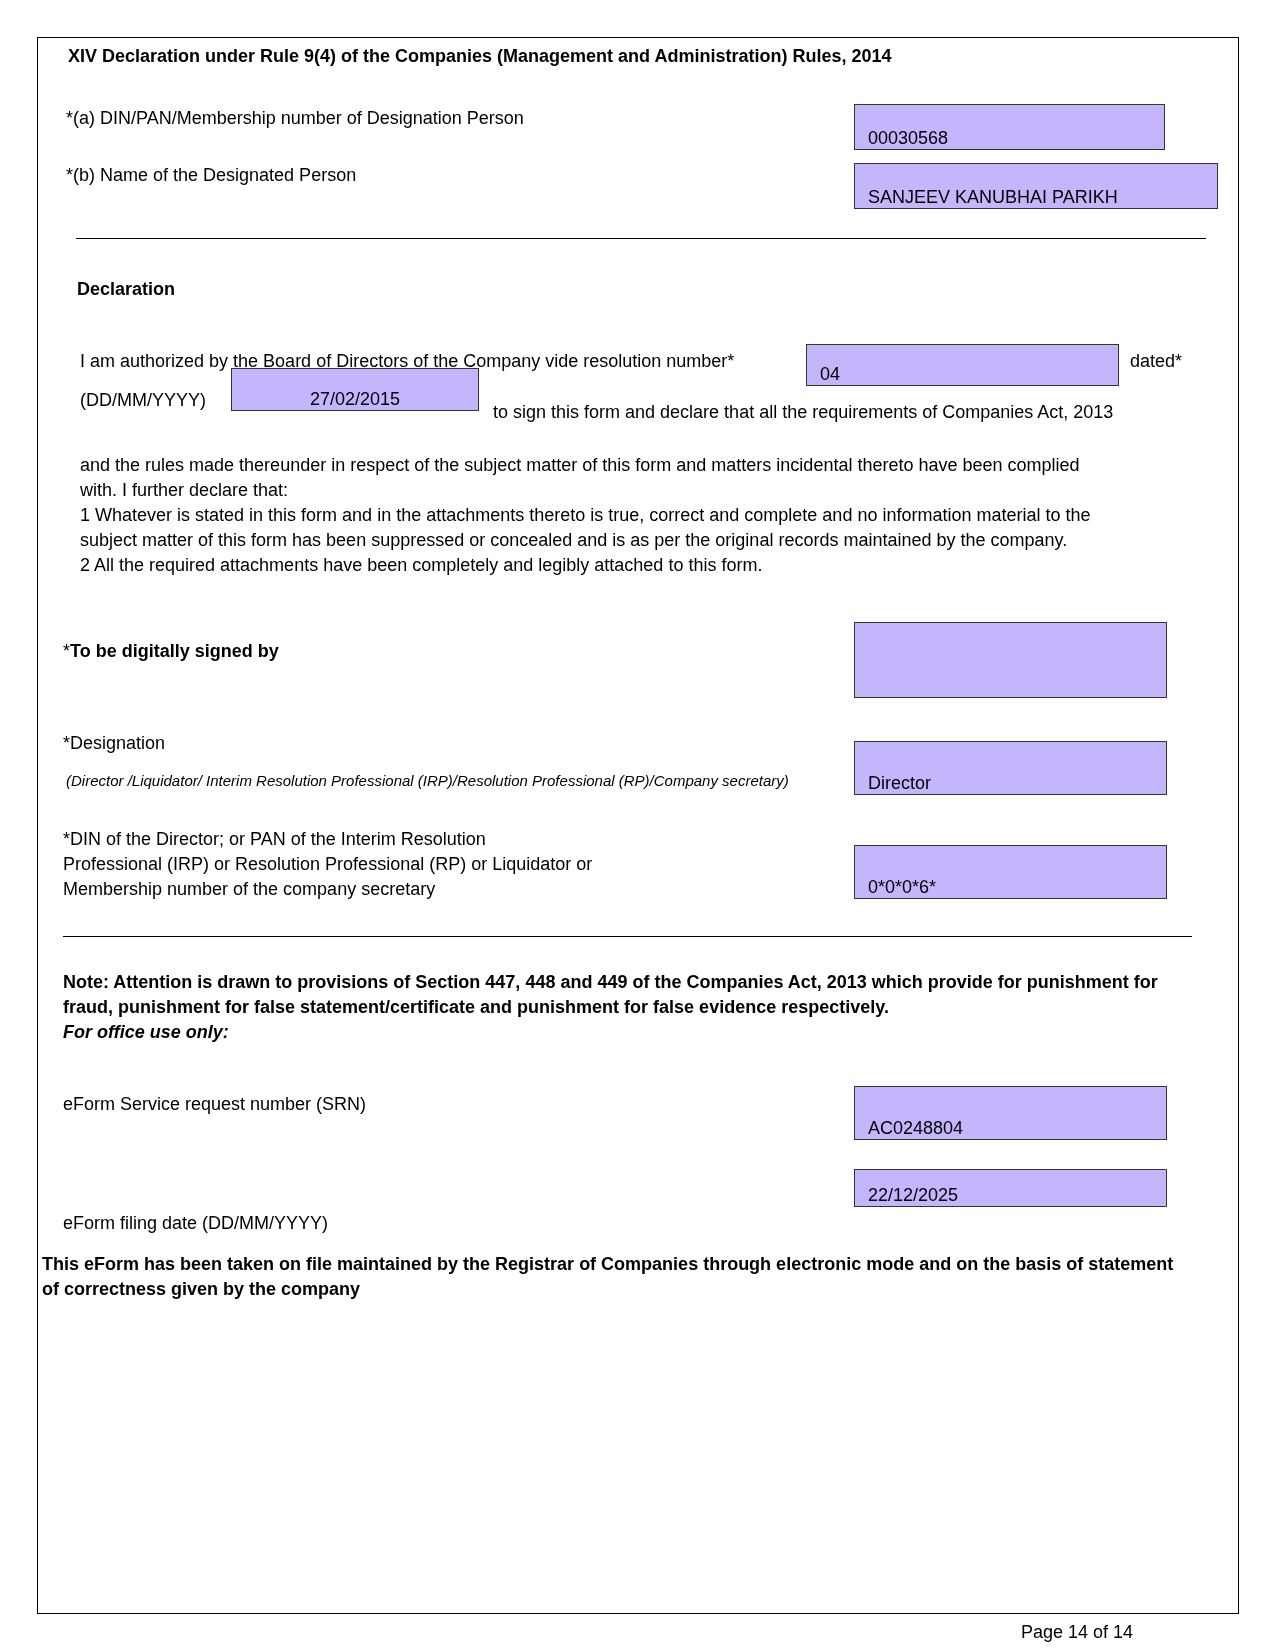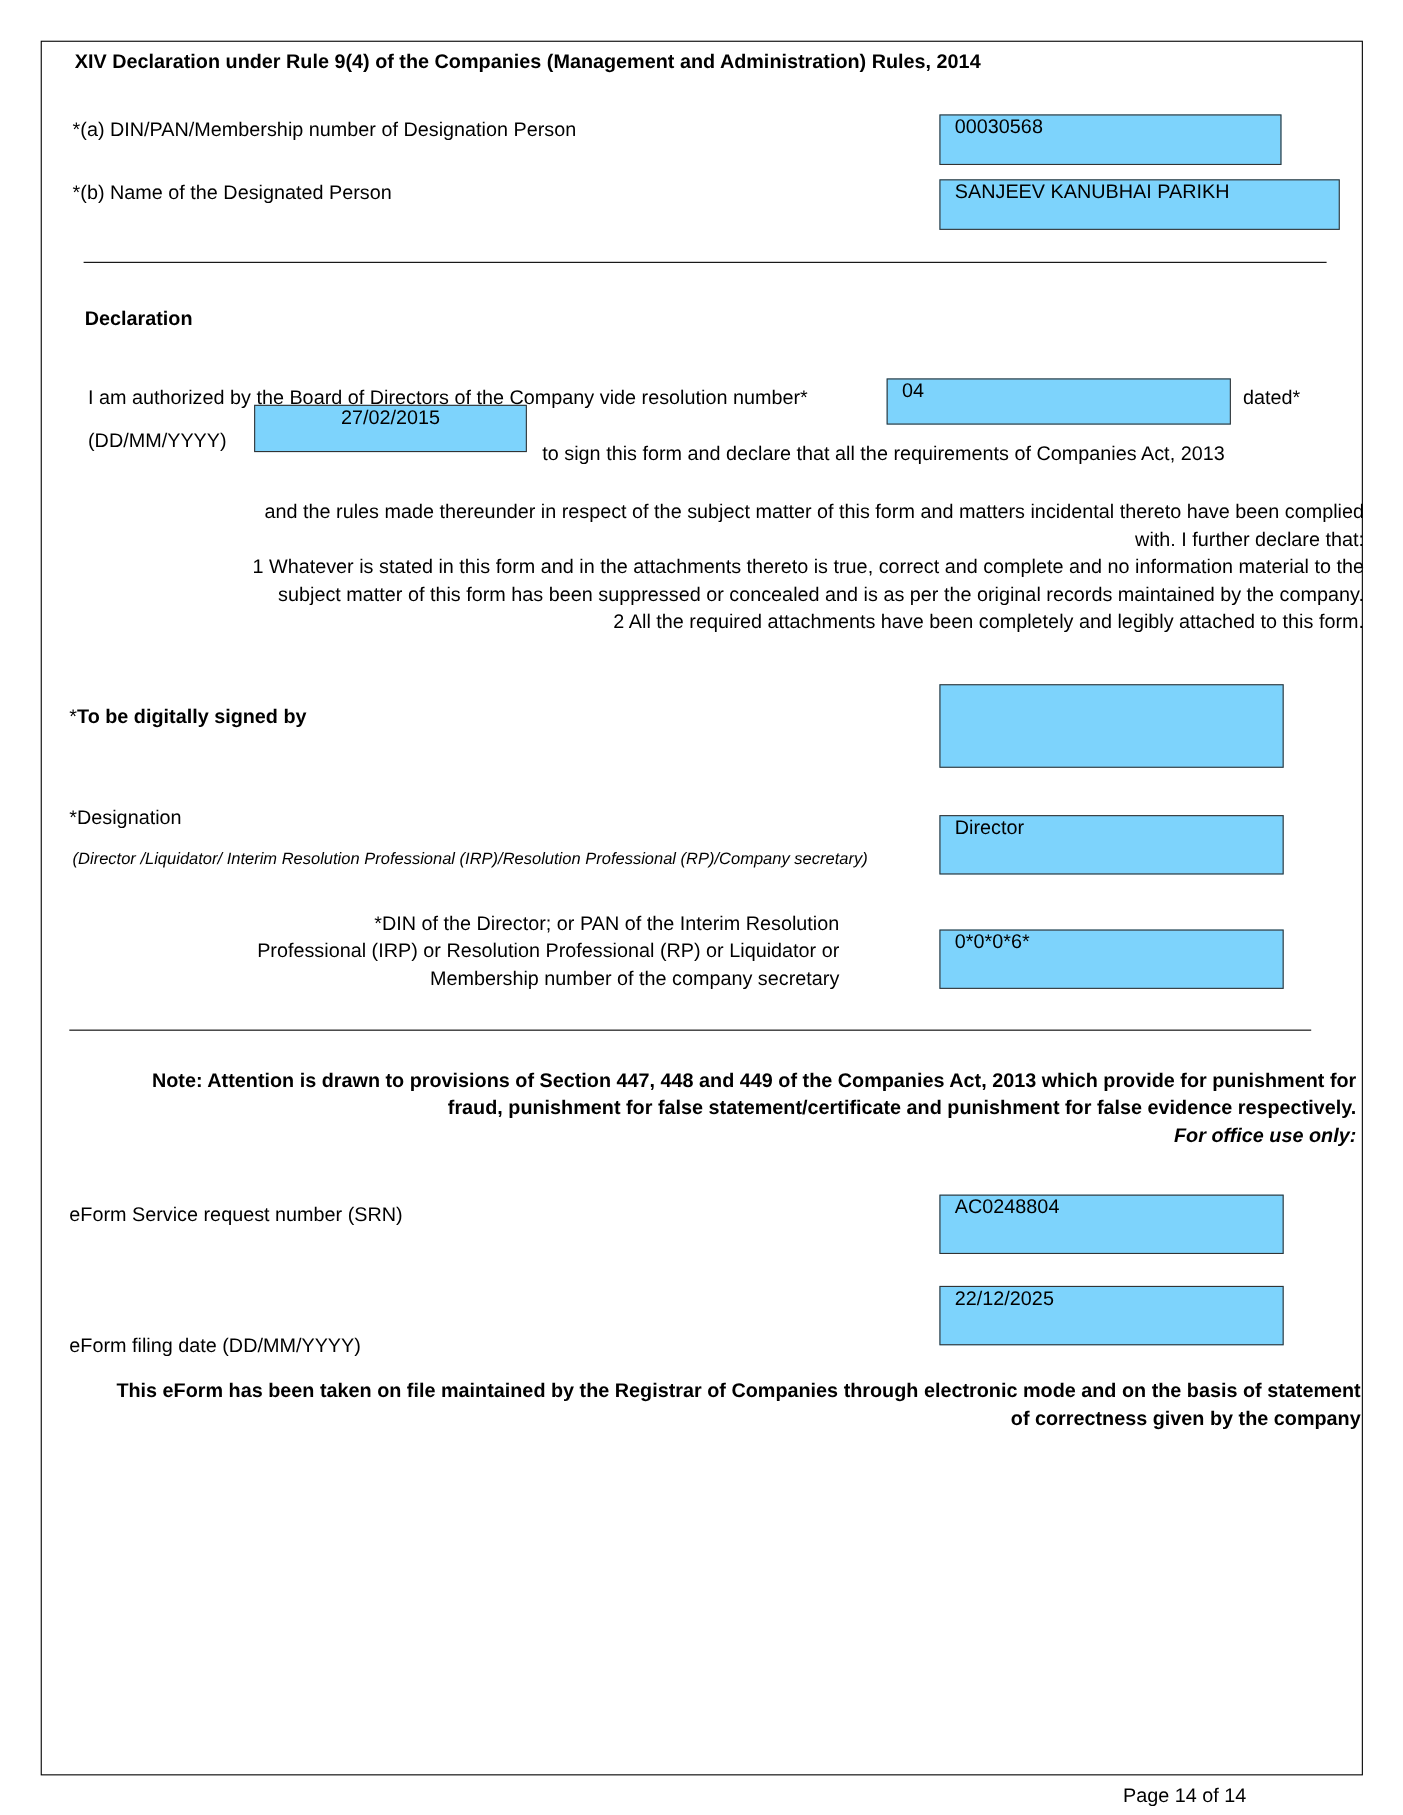--- a/index.html
+++ b/index.html
@@ -2,23 +2,23 @@
 <html><head>
 <meta charset="utf-8">
 <style>
   html, body { margin: 0; padding: 0; background: #ffffff; }
   body { width: 1275px; height: 1650px; position: relative; font-family: "Liberation Sans", sans-serif; color: #000; overflow: hidden; }
   .frame { position: absolute; left: 37px; top: 37px; width: 1202px; height: 1577px; border: 1px solid #000; box-sizing: border-box; }
   .abs { position: absolute; white-space: nowrap; }
   .txt { font-size: 18px; }
   .bold { font-weight: bold; }
   .ital { font-style: italic; }
-  .box { position: absolute; border: 1.5px solid #333; box-sizing: border-box; background: #7dd3fc; font-size: 18px; display: flex; align-items: flex-start; padding-left: 13px; }
+  .box { position: absolute; border: 1.5px solid #333; box-sizing: border-box; background: #c4b5fd; font-size: 18px; display: flex; align-items: flex-end; padding-left: 13px; }
   .hr { position: absolute; height: 0; border-top: 1.5px solid #000; }
-  .para { position: absolute; font-size: 18px; line-height: 25px; white-space: normal; text-align: right; }
+  .para { position: absolute; font-size: 18px; line-height: 25px; white-space: normal; }
   .footer { position: absolute; right: 142px; top: 1622px; font-size: 18px; }
 </style>
 </head>
 <body>
 
 <div class="frame"></div>
 
 <div class="abs txt bold" style="left:68px; top:46px;">XIV Declaration under Rule 9(4) of the Companies (Management and Administration) Rules, 2014</div>
 
 <div class="abs txt" style="left:66px; top:108px;">*(a) DIN/PAN/Membership number of Designation Person</div>
@@ -84,21 +84,21 @@
   <div>fraud, punishment for false statement/certificate and punishment for false evidence respectively.</div>
   <div class="ital">For office use only:</div>
 </div>
 
 <div class="abs txt" style="left:63px; top:1094px;">eForm Service request number (SRN)</div>
 <div class="box" style="left:854px; top:1086px; width:313px; height:54px;">
   <span>AC0248804</span>
 </div>
 
 <div class="abs txt" style="left:63px; top:1177px;margin-top:36px;">eForm filing date (DD/MM/YYYY)</div>
-<div class="box" style="left:854px; top:1169px; width:313px; height:54px;">
+<div class="box" style="left:854px; top:1169px; width:313px; height:38px;">
   <span>22/12/2025</span>
 </div>
 
 <div class="para bold" style="left:42px; top:1252px; width:1195px;">
   <div>This eForm has been taken on file maintained by the Registrar of Companies through electronic mode and on the basis of statement</div>
   <div>of correctness given by the company</div>
 </div>
 
 <div class="footer">Page 14 of 14</div>
 

